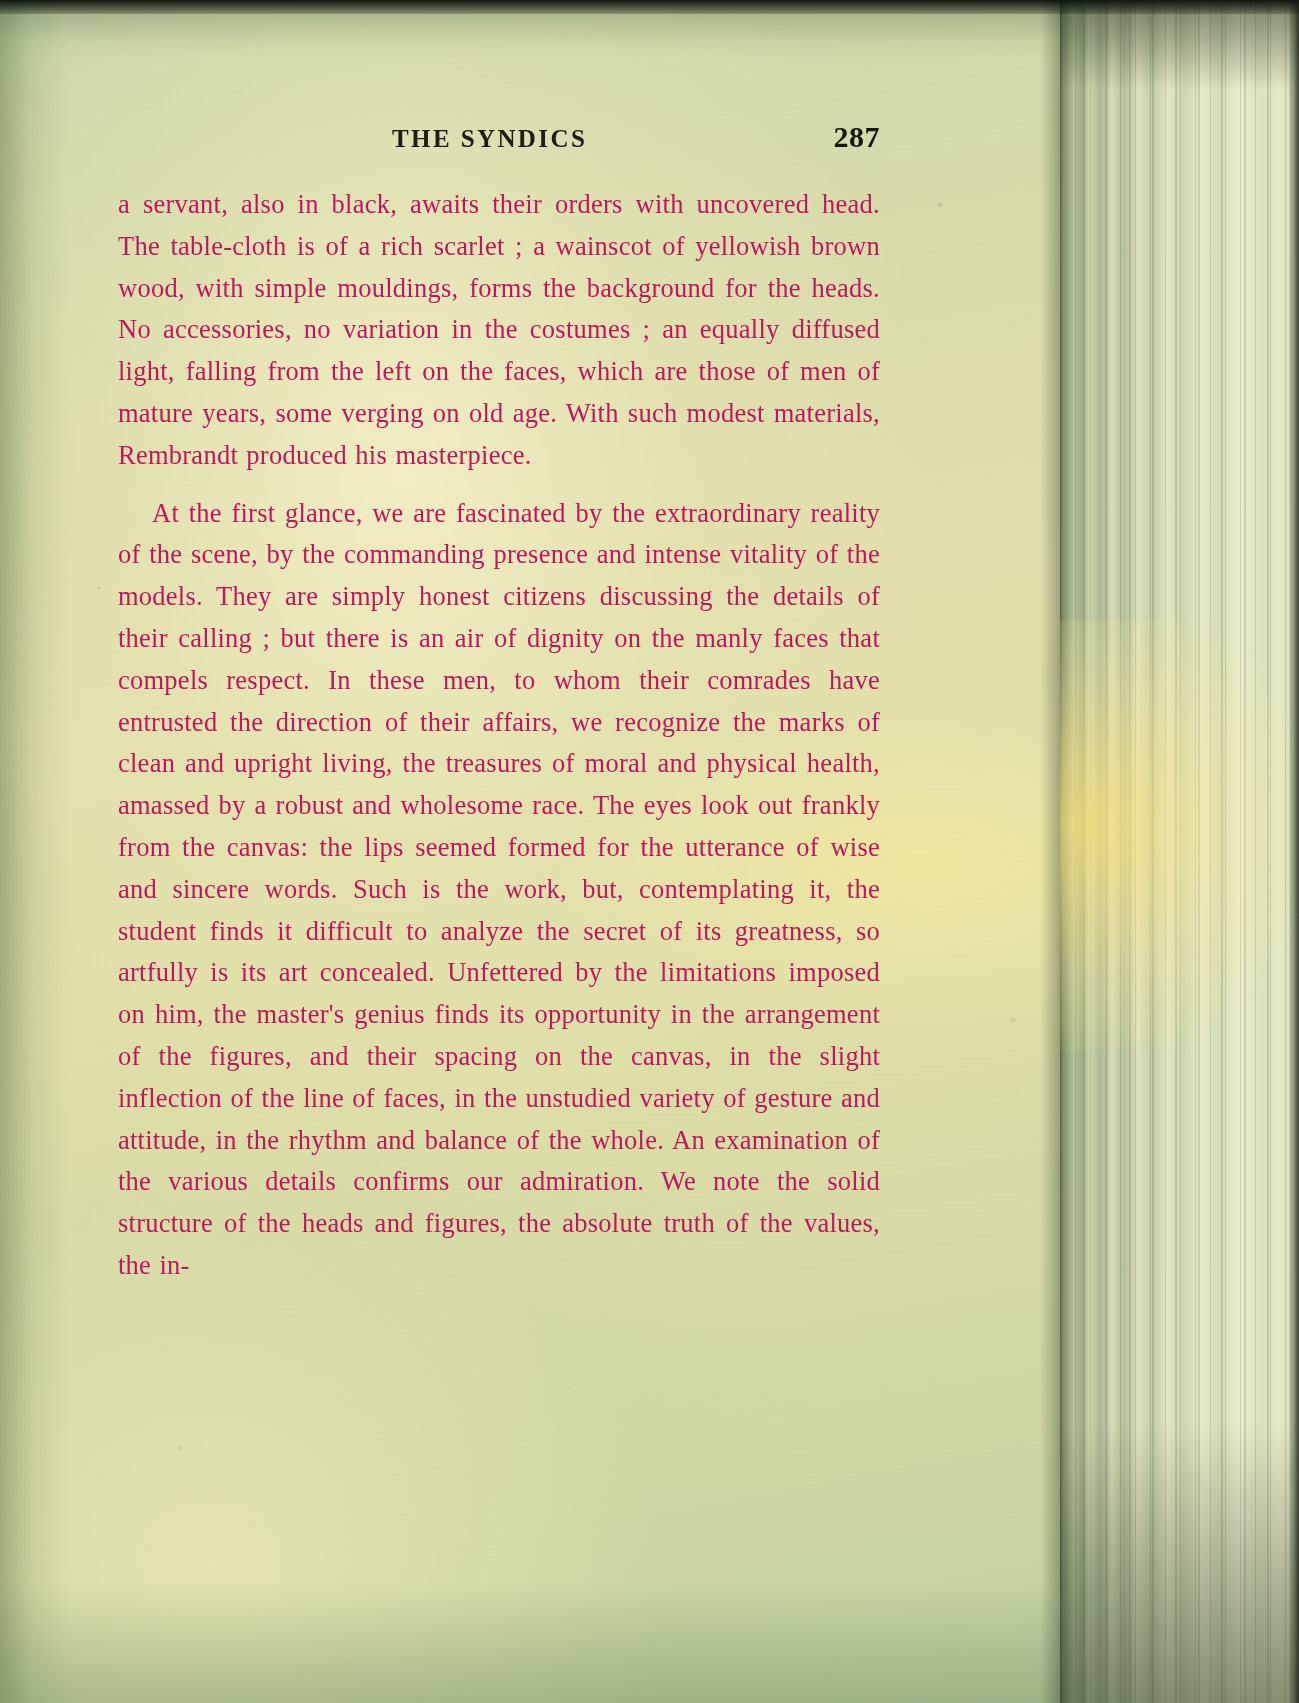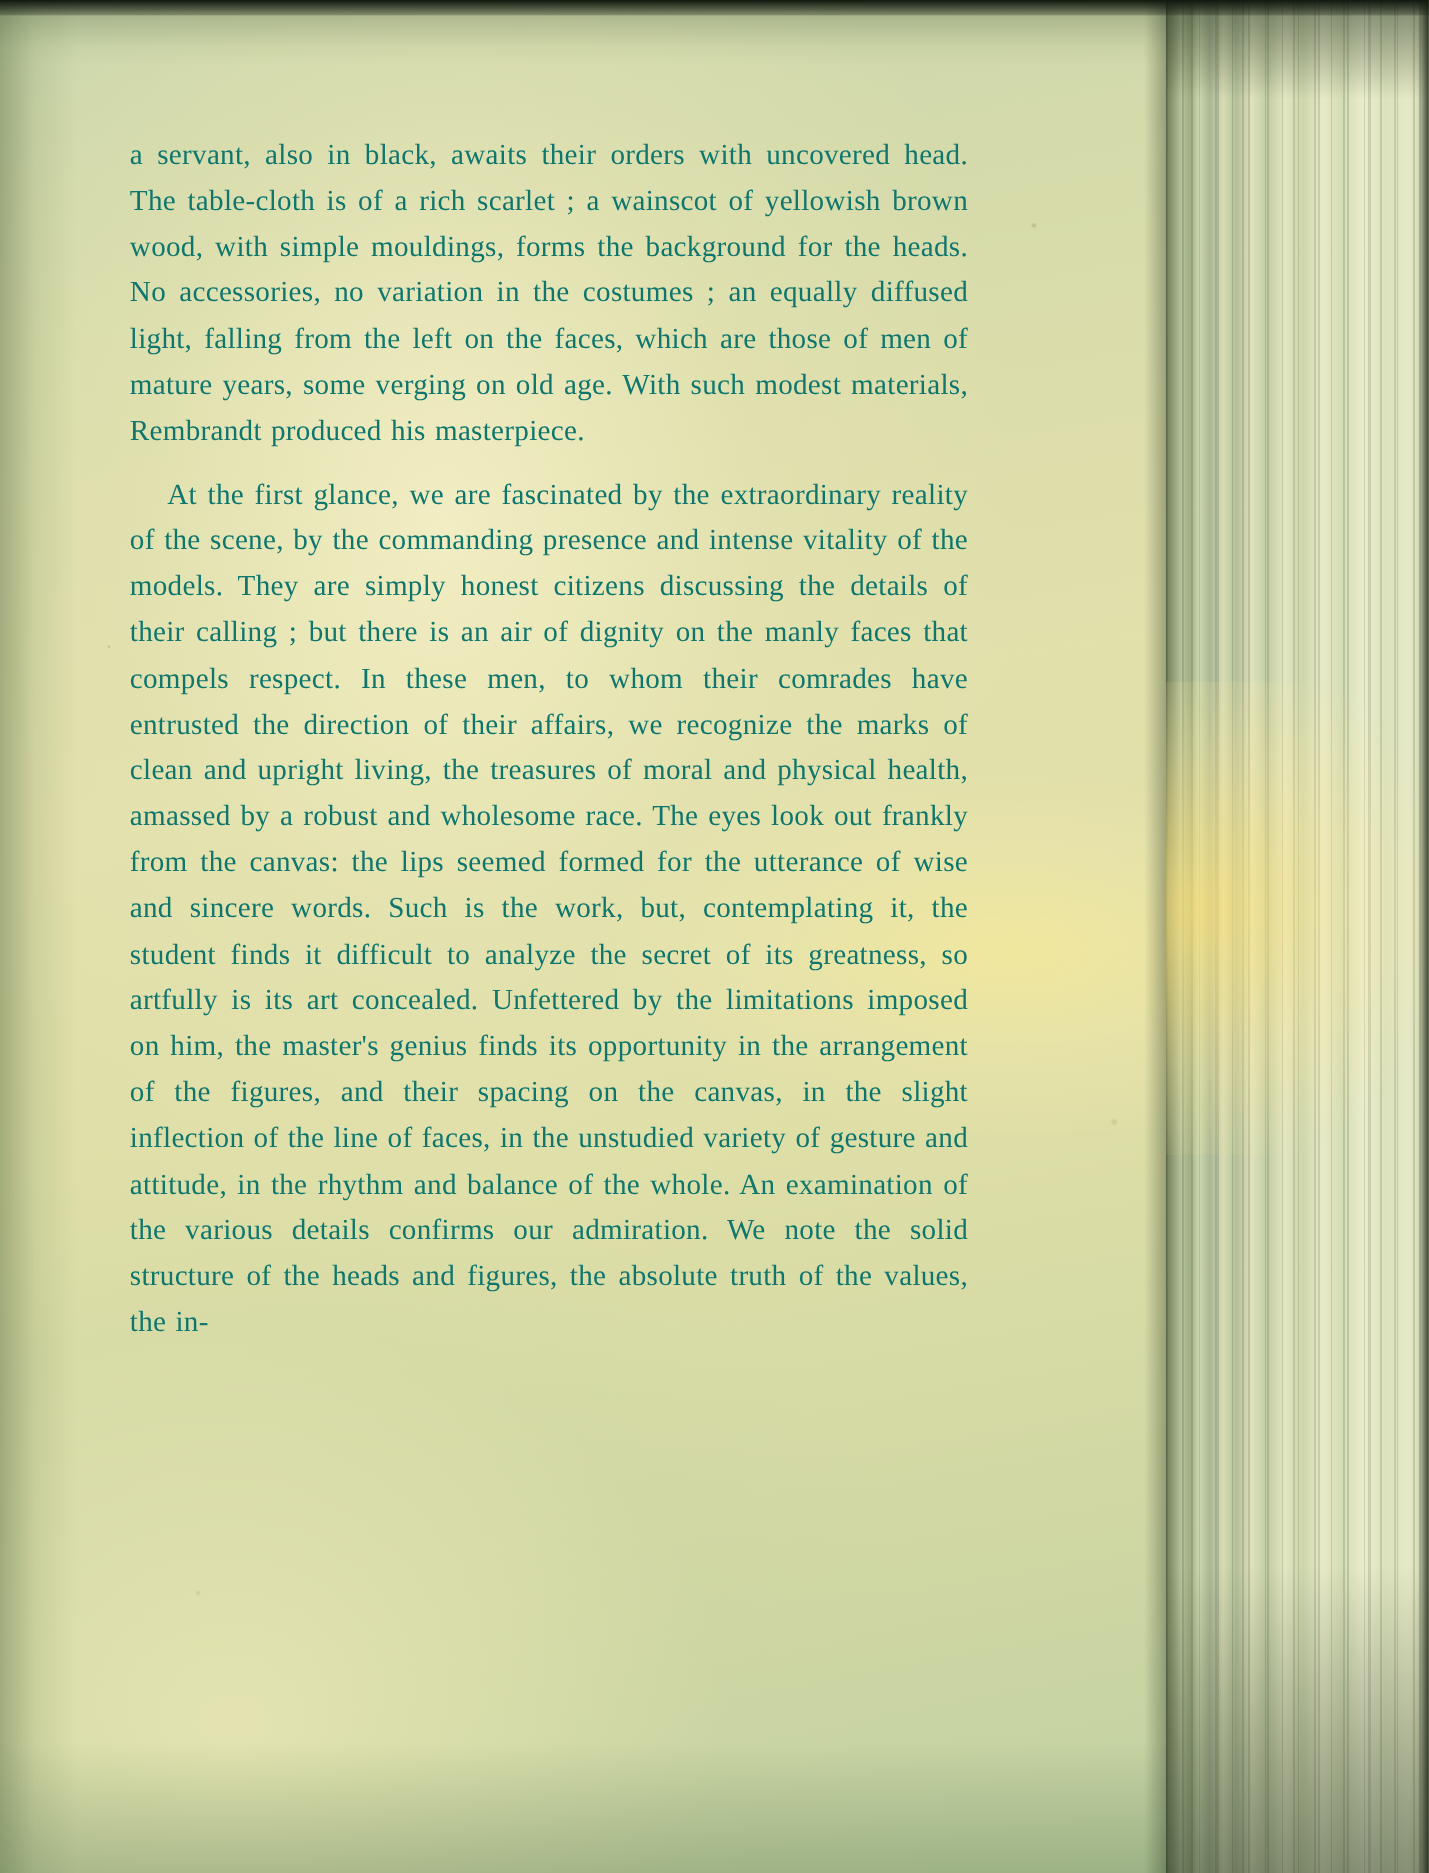--- a/index.html
+++ b/index.html
@@ -89,21 +89,21 @@
     font-family: "Liberation Serif", serif;
     font-size: 30px;
     font-weight: 700;
     color: #17170f;
     letter-spacing: 0.5px;
   }
   p.body {
     font-family: "Liberation Serif", serif;
     font-size: 26.5px;
     line-height: 41.8px;
-    color: #0f766e;
+    color: #be185d;
     margin: 0;
     text-align: justify;
     text-justify: inter-word;
     letter-spacing: 0.25px;
     word-spacing: 1.5px;
   }
   p.body.indent {
     text-indent: 34px;
   }
   p.body + p.body { margin-top: 16px; }
@@ -192,20 +192,24 @@
 
   <div class="paper">
     <div class="paper-shade-left"></div>
     <div class="paper-shade-top"></div>
     <div class="paper-shade-bottom"></div>
     <div class="paper-glow"></div>
     <div class="paper-spots"></div>
   </div>
 
   <div class="content">
+    <div class="header-row">
+      <div class="running-head">THE SYNDICS</div>
+      <div class="folio">287</div>
+    </div>
     <p class="body">a servant, also in black, awaits their orders with uncovered head.   The table-cloth is of a rich scarlet ; a wainscot of yellowish brown wood, with simple mouldings, forms the background for the heads.   No accessories, no variation in the costumes ; an equally diffused light, falling from the left on the faces, which are those of men of mature years, some verging on old age.   With such modest materials, Rembrandt produced his masterpiece.</p>
     <p class="body indent">At the first glance, we are fascinated by the extraordinary reality of the scene, by the commanding presence and intense vitality of the models.   They are simply honest citizens discussing the details of their calling ; but there is an air of dignity on the manly faces that compels respect.   In these men, to whom their comrades have entrusted the direction of their affairs, we recognize the marks of clean and upright living, the treasures of moral and physical health, amassed by a robust and wholesome race. The eyes look out frankly from the canvas: the lips seemed formed for the utterance of wise and sincere words. Such is the work, but, contemplating it, the student finds it difficult to analyze the secret of its greatness, so artfully is its art concealed.   Unfettered by the limitations imposed on him, the master's genius finds its opportunity in the arrangement of the figures, and their spacing on the canvas, in the slight inflection of the line of faces, in the unstudied variety of gesture and attitude, in the rhythm and balance of the whole.   An examination of the various details confirms our admiration.   We note the solid structure of the heads and figures, the absolute truth of the values, the in-</p>
   </div>
 
   <div class="gutter-shadow"></div>
 
   <div class="edge">
     <div class="edge-lines"></div>
     <div class="edge-lines2"></div>
     <div class="edge-glow"></div>

